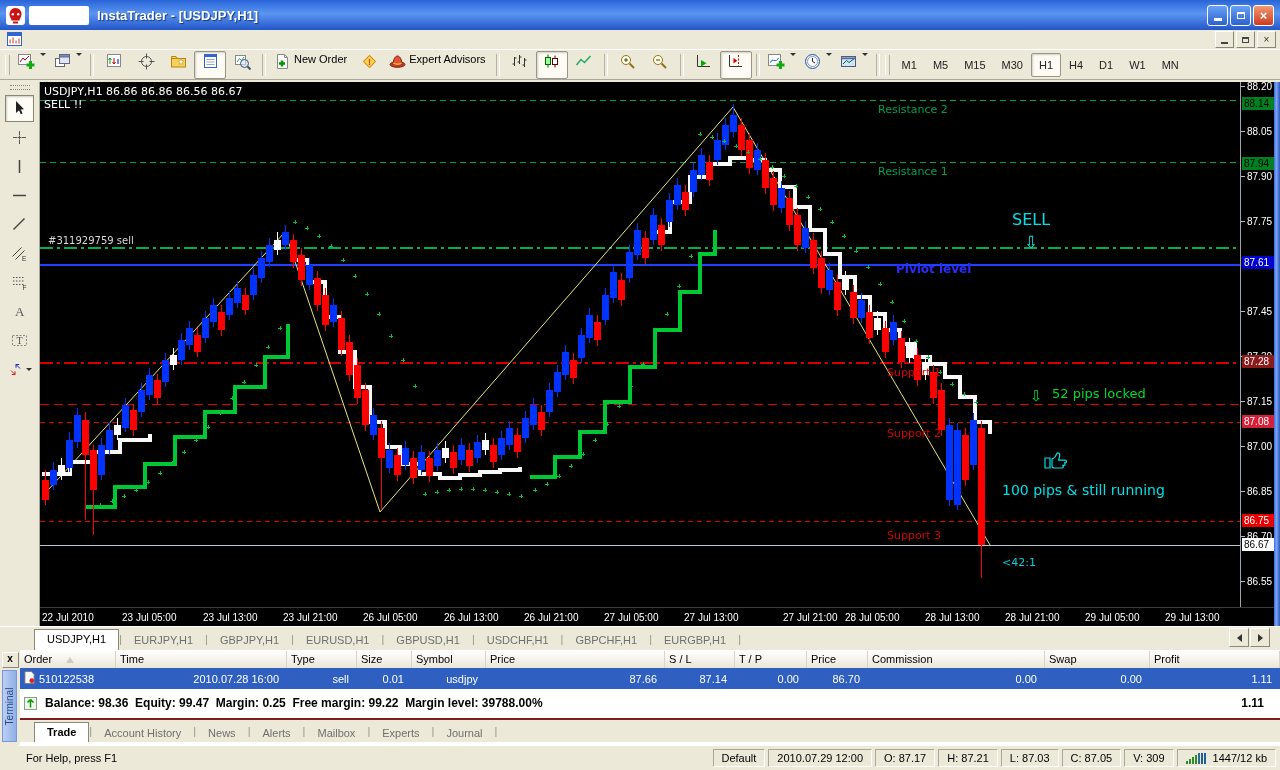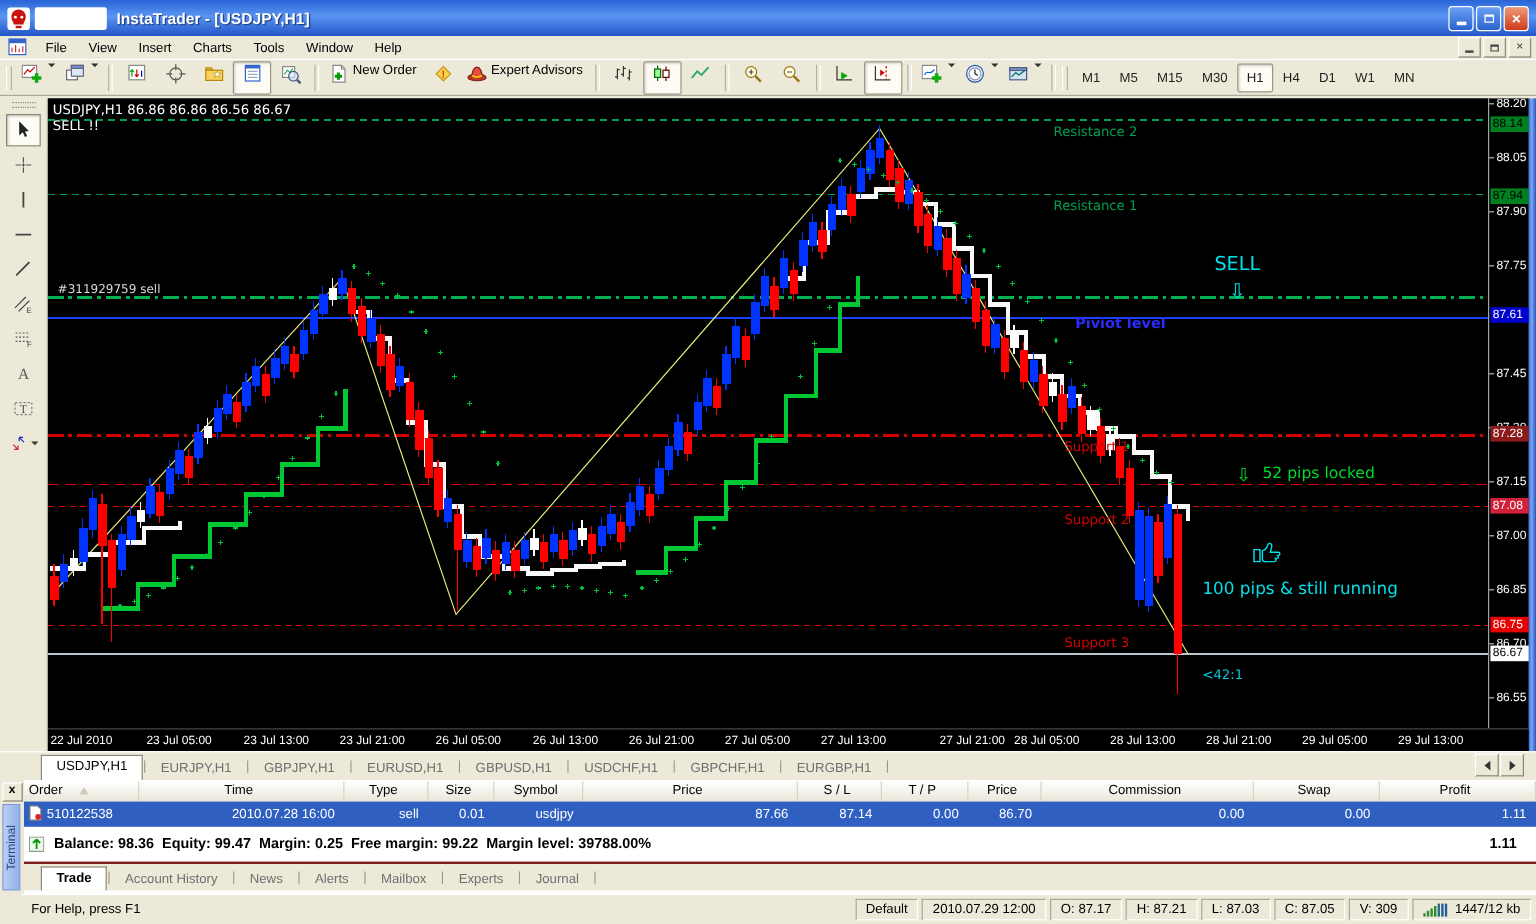--- a/index.html
+++ b/index.html
@@ -83,21 +83,21 @@
   .terminal{position:absolute;left:0;top:650px;width:1280px;height:95px;background:#fff}
   .term-side{position:absolute;left:0;top:0;width:20px;height:95px;background:#ECE9D8}
   .term-close{width:15px;height:14px;margin:2px auto 0;border:1px solid;border-color:#fff #8a8775 #8a8775 #fff;background:#ECE9D8;
     font-size:10px;line-height:12px;text-align:center;color:#000;font-weight:bold}
   .term-caption{position:absolute;left:2px;top:20px;width:15px;height:72px;background:linear-gradient(90deg,#bccff2,#8fb0e8);
     border:1px solid #7a96df;box-sizing:border-box;display:flex;align-items:center;justify-content:center}
   .term-caption span{transform:rotate(-90deg);font-size:10px;color:#2b4787;white-space:nowrap}
   .t-header{position:absolute;left:20px;top:1px;width:1260px;height:17px;display:flex;
     background:linear-gradient(#fff,#e9e6d8);border-bottom:1px solid #cac7b8;font-size:11px;color:#000}
   .th{box-sizing:border-box;border-right:1px solid #d8d5c6;padding:2px 8px 0 4px;white-space:nowrap;overflow:hidden}
-  .th.right{text-align:center}
+  .th.right{text-align:left}
   .sort-up{display:inline-block;width:0;height:0;border-left:4px solid transparent;border-right:4px solid transparent;
     border-bottom:6px solid #cfccbd;margin-left:14px}
   .t-row{position:absolute;left:20px;top:18px;width:1260px;height:21px;display:flex;align-items:center;
     background:#2F5FC0;color:#fff;font-size:11px}
   .td{box-sizing:border-box;padding:0 8px 0 4px;white-space:nowrap;overflow:hidden}
   .td.right{text-align:right}
   .order-cell{display:flex;align-items:center;gap:4px}
   .t-balance{position:absolute;left:20px;top:44px;width:1260px;height:18px;display:flex;align-items:center;
     font-size:12px;font-weight:bold;color:#000;background:#fff}
   .balance-icon{width:13px;height:13px;margin:0 8px 0 4px}
@@ -148,29 +148,20 @@
   </div>
 
   <div class="menubar">
     <span class="menu-chart-icon">
       <svg viewBox="0 0 17 17">
           <rect x="1.5" y="1.5" width="14" height="13" fill="#fff" stroke="#3366cc"></rect>
           <rect x="1.5" y="1.5" width="14" height="3.5" fill="#3366cc"></rect>
           <path d="M4 12.5 v-4 M7 12.5 v-6 M10 12.5 v-3 M13 12.5 v-5" stroke="#cc3333"></path>
         </svg>
     </span>
-    <span id="menu-items" style="display:flex">
-        <span class="menu-item">File</span>
-        <span class="menu-item">View</span>
-        <span class="menu-item">Insert</span>
-        <span class="menu-item">Charts</span>
-        <span class="menu-item">Tools</span>
-        <span class="menu-item">Window</span>
-        <span class="menu-item">Help</span>
-      </span>
     <span class="child-controls">
       <span class="child-btn">
           <span class="cglyph-min"></span>
         </span>
       <span class="child-btn">
           <span class="cglyph-restore"></span>
         </span>
       <span class="child-btn">×</span>
     </span>
   </div>

